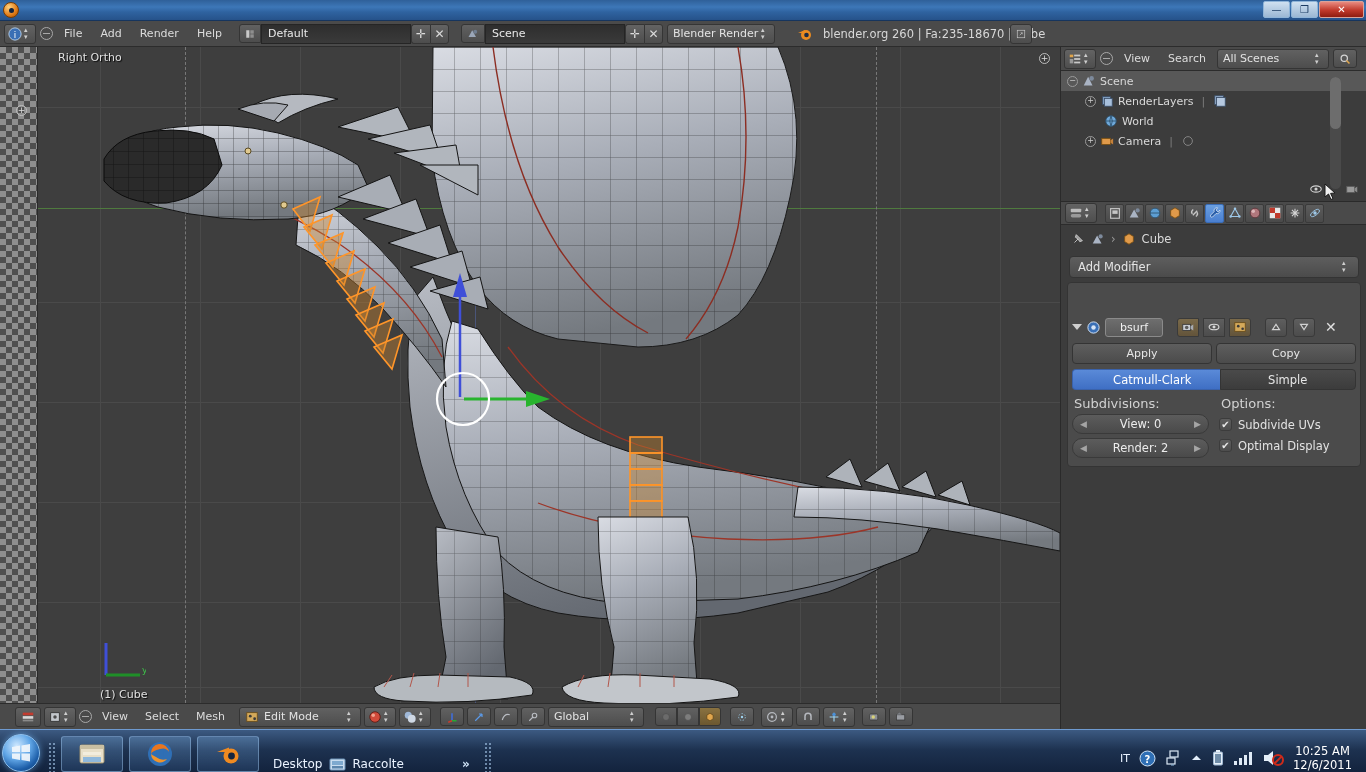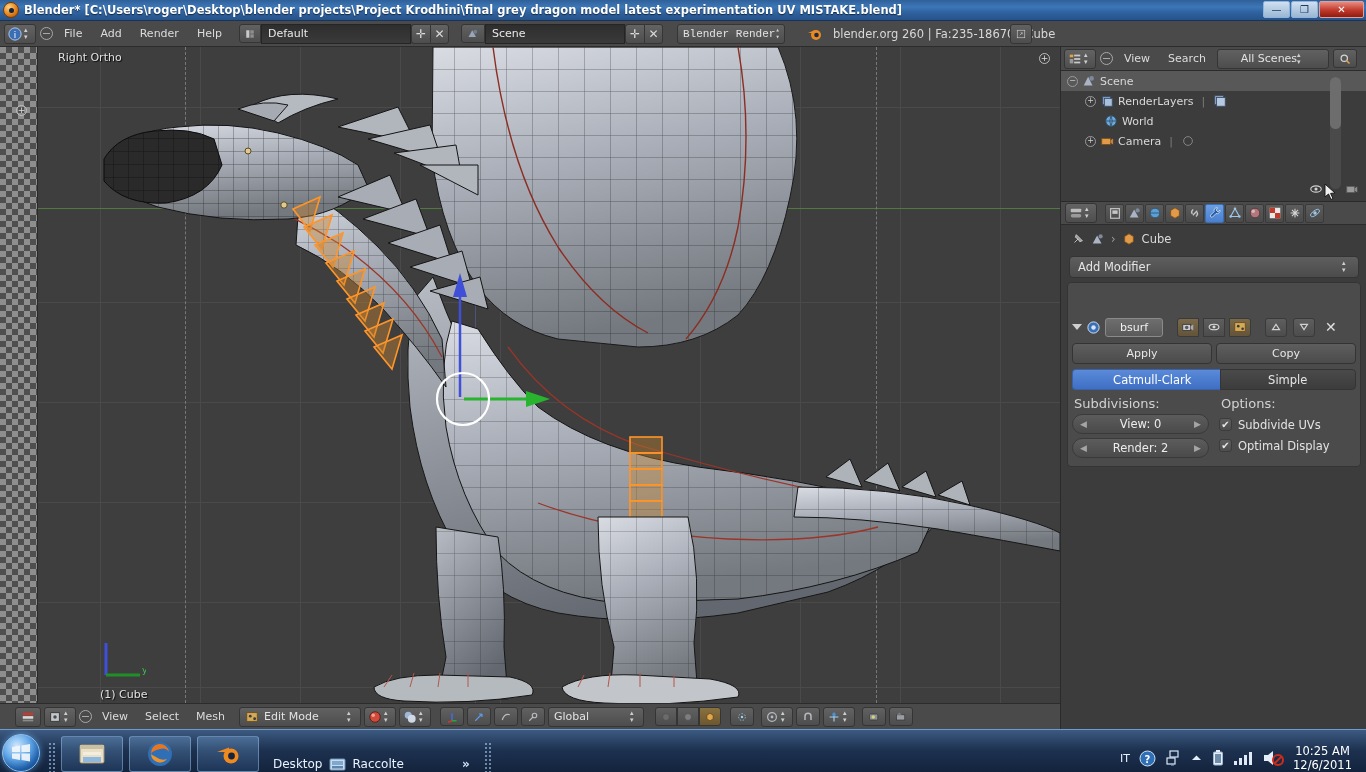--- a/index.html
+++ b/index.html
@@ -242,21 +242,20 @@
     background-size: 4px 4px; }
   .deskband { display:flex; align-items:center; gap:6px; color:#eaf3ff; font-size:12px; margin-left:14px;}
 </style>
 </head>
 <body>
 
 <div id="titlebar">
   <div class="tb-icon">
       <i></i>
     </div>
-  <div class="tb-title">Blender* [C:\Users\roger\Desktop\blender projects\Project Krodhini\final grey dragon model latest experimentation UV MISTAKE.blend]</div>
   <div id="wincontrols">
     <div>—</div>
     <div>❐</div>
     <div class="close">✕</div>
   </div>
 </div>
 
 <div id="blender">
 
   <div id="infohdr">
@@ -294,21 +293,21 @@
         <svg class="ic" viewBox="0 0 16 16">
             <path d="M2 12 L7 3 L12 12 Z" fill="#9aa6b8"></path>
             <circle cx="11" cy="5" r="2.6" fill="#6f7d90"></circle>
           </svg>
       </div>
       <div class="textfield" style="width:140px;border-radius:0;">Scene</div>
       <div class="plusbtn">✛</div>
       <div class="xbtn">✕</div>
     </div>
 
-    <div class="dd" style="width:108px;justify-content:space-between;margin-left:10px;height:20px;font-family:Liberation Mono, monospace;">
+    <div class="dd" style="width:108px;justify-content:space-between;height:20px;">
       <span>Blender Render</span>
       <span class="spin">
           <span>▴</span>
           <span>▾</span>
         </span>
     </div>
 
     <svg class="ic" style="margin-left:18px;width:16px;height:16px;" viewBox="0 0 16 16">
       <circle cx="9" cy="9" r="5" fill="#e98b21"></circle>
         <circle cx="9.5" cy="9" r="2.3" fill="#1a2b45"></circle>
@@ -637,21 +636,21 @@
           <rect x="2" y="8" width="4" height="5" fill="#9a9a9a"></rect>
         </svg>
         <div class="spin">
             <span>▴</span>
             <span>▾</span>
           </div>
       </div>
       <div class="collapse-dot"></div>
       <div class="menu-item">View</div>
       <div class="menu-item">Search</div>
-      <div class="dd" style="width:112px;justify-content:center;height:20px;">
+      <div class="dd" style="width:112px;justify-content:space-between;height:20px;">
         <span>All Scenes</span>
         <span class="spin">
             <span>▴</span>
             <span>▾</span>
           </span>
       </div>
       <div class="sq" style="width:24px;justify-content:center;">
         <svg class="ic" viewBox="0 0 16 16">
             <circle cx="7" cy="7" r="4.2" fill="none" stroke="#d6d6d6" stroke-width="1.6"></circle>
             <line x1="10" y1="10" x2="14" y2="14" stroke="#e0a54b" stroke-width="2"></line>

